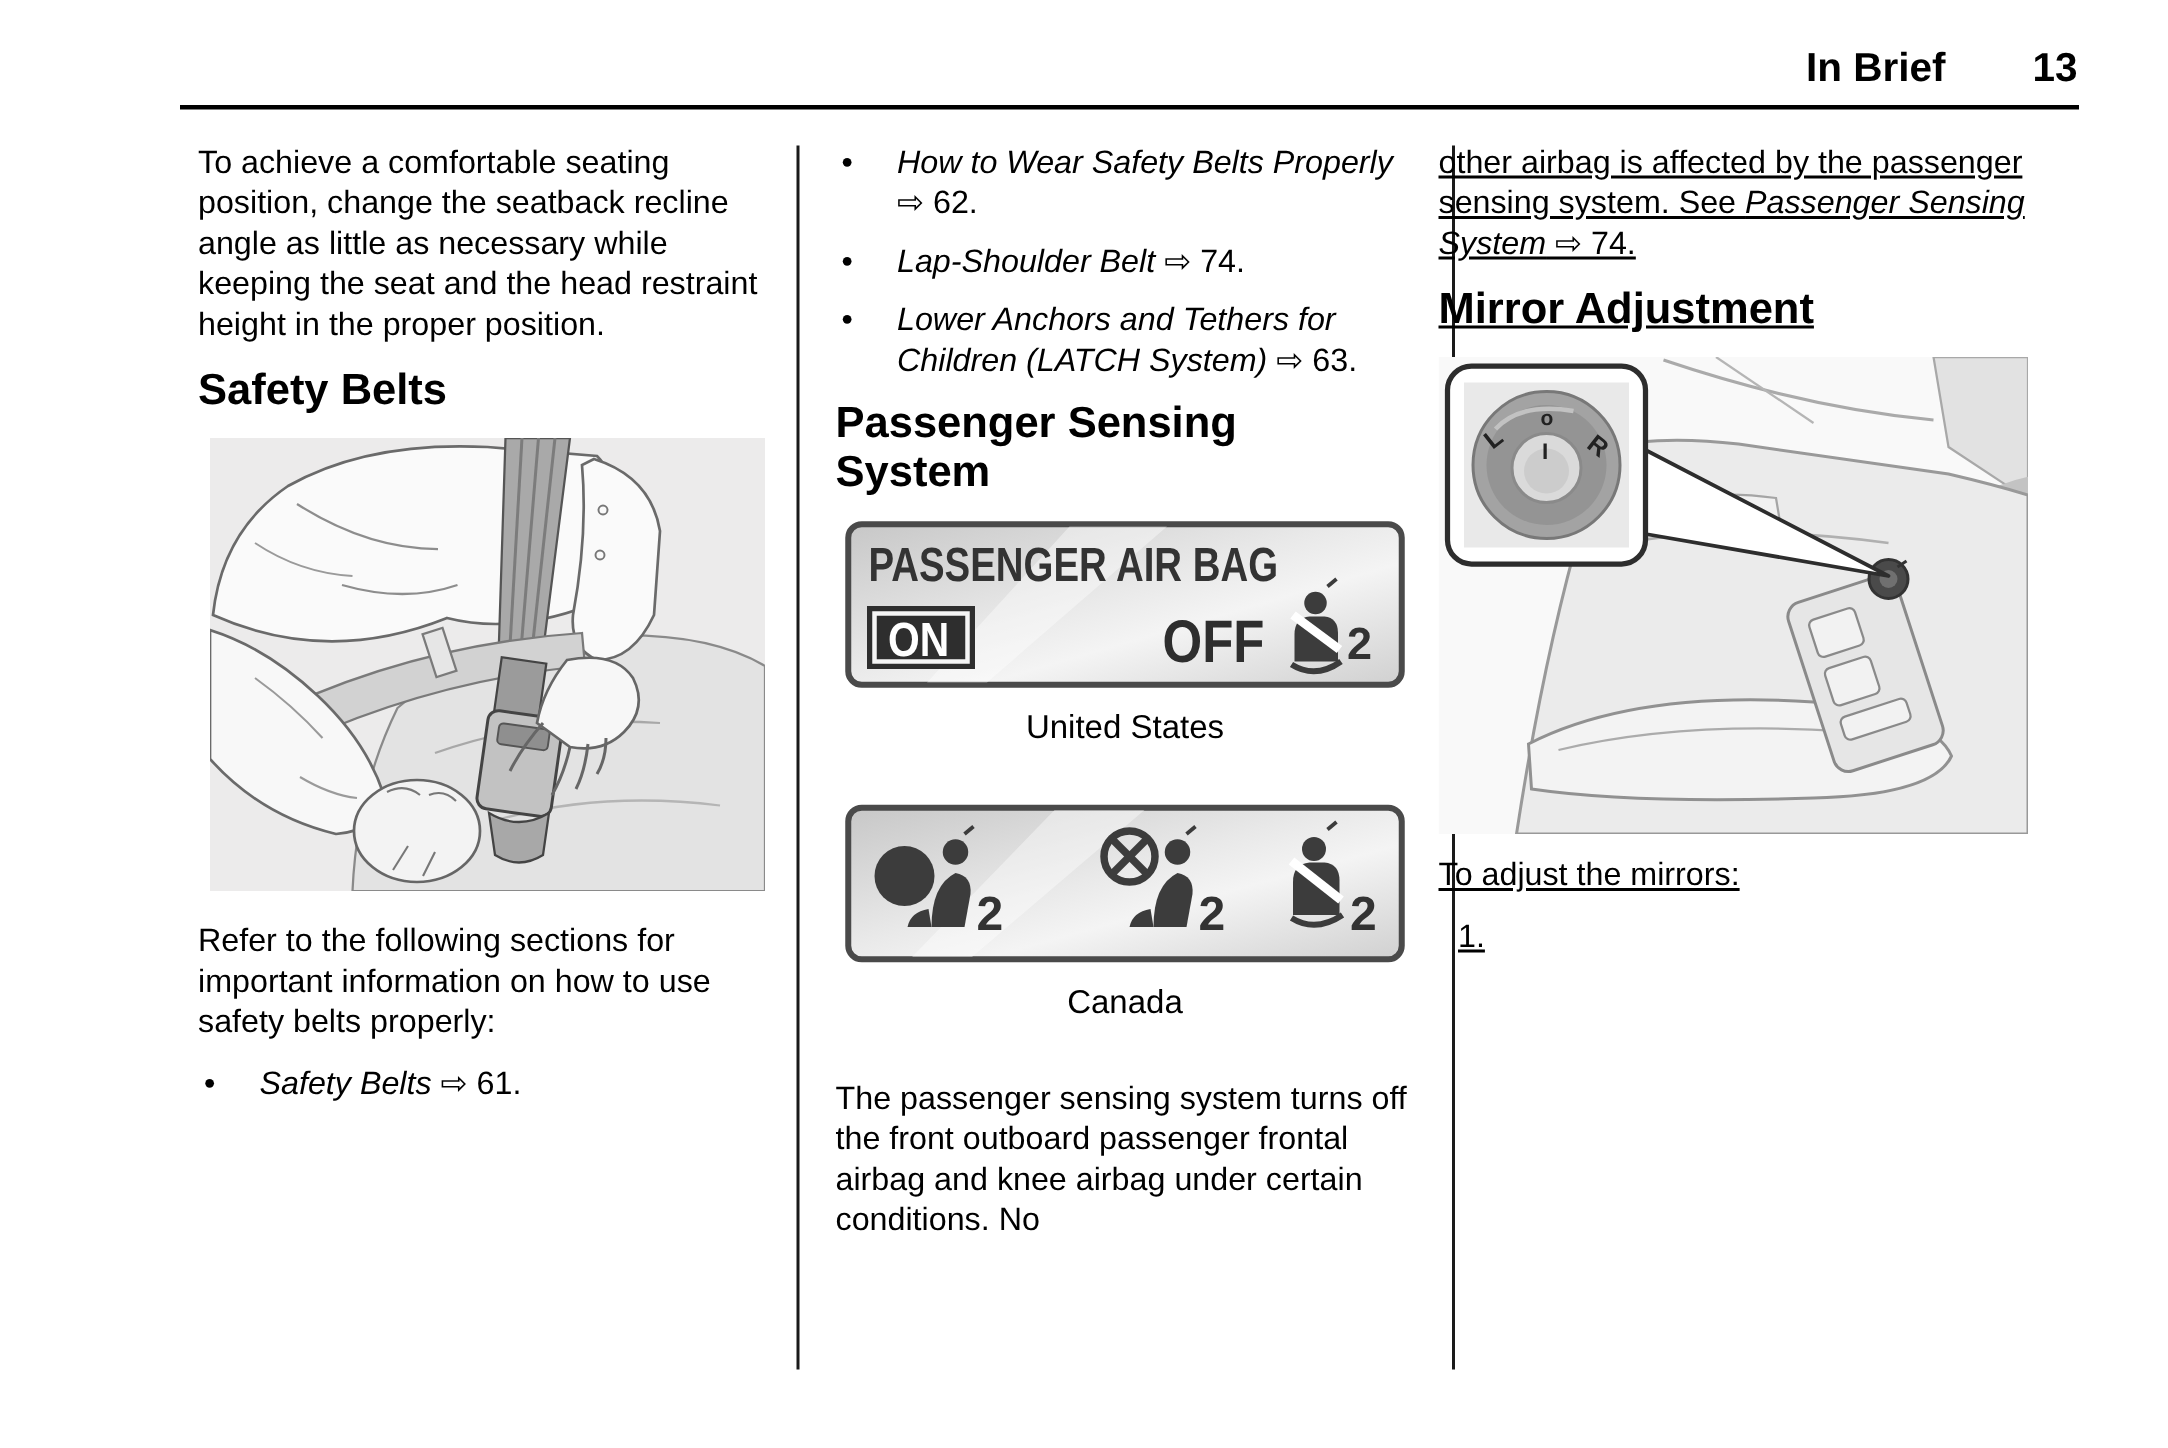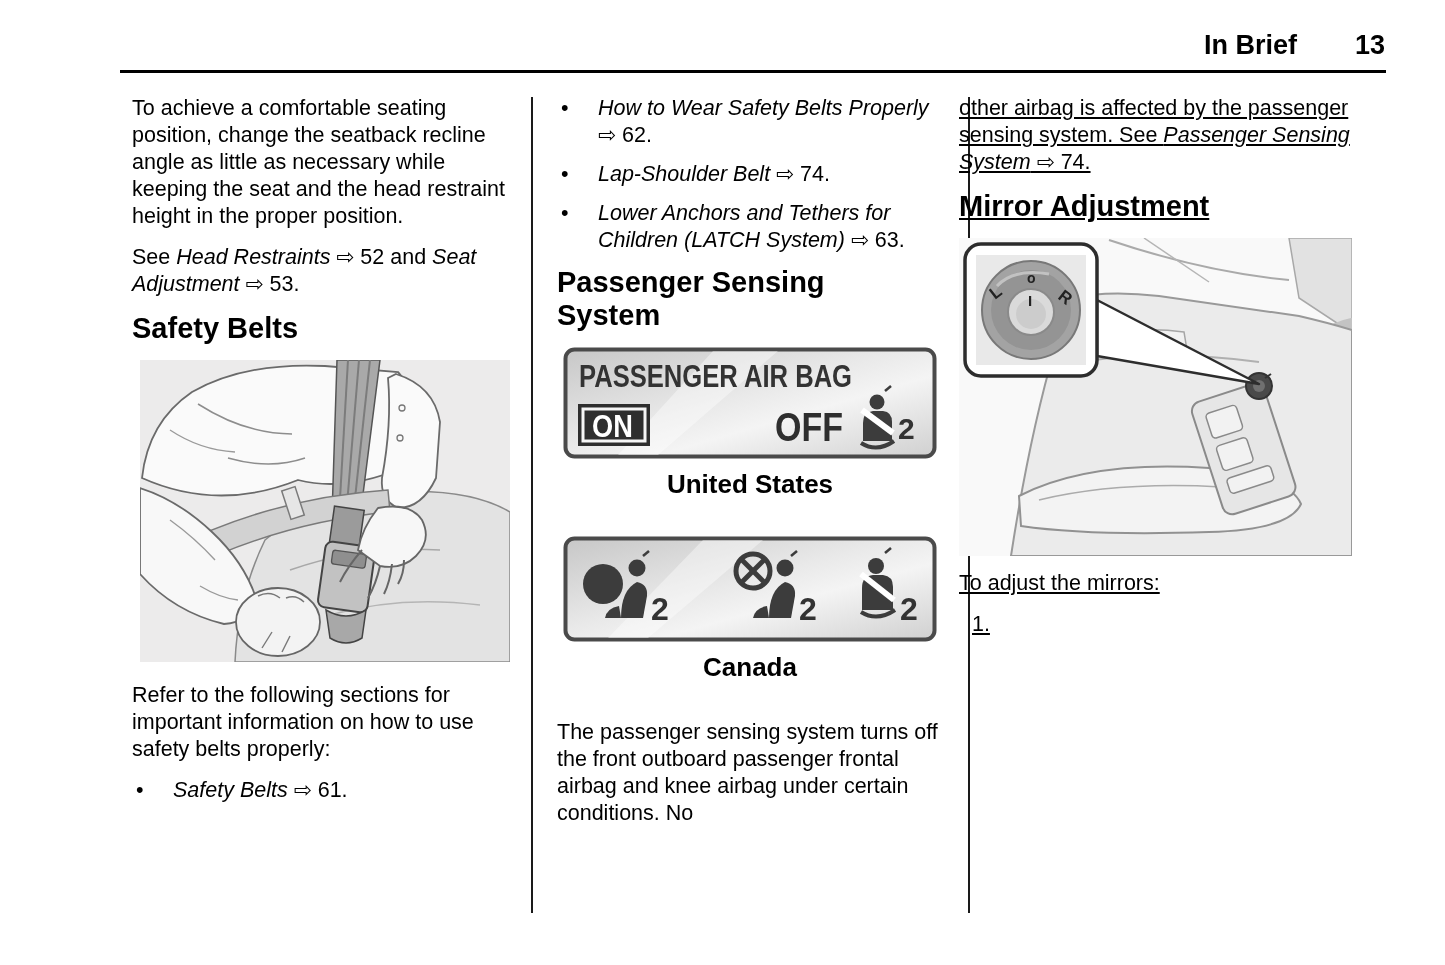--- a/index.html
+++ b/index.html
@@ -22,39 +22,38 @@
   h1.sect{font-size:29px;line-height:33px;font-weight:700;margin:12px 0 15px 0;}
   #col2 h1.sect{max-width:320px;}
   h2.sub{font-size:24px;line-height:28px;font-weight:700;margin:0 0 18px 0;}
   .bullet{display:flex;margin:0 0 12px 0;}
   .dot{flex:none;width:37px;padding-left:4px;}
   .numitem{display:flex;margin:0 0 12px 0;}
   .num{flex:none;width:42px;padding-left:13px;box-sizing:border-box;}
   .fig-belt{display:block;margin:12px 0 20px 8px;}
   .fig-us{display:block;margin:12px 0 0 6px;}
   .fig-ca{display:block;margin:4px 0 0 6px;}
-  .caption{font-weight:700;font-size:26px;line-height:27px;text-align:center;
+  .caption{font-weight:400;font-size:22px;line-height:27px;text-align:center;
            width:374px;margin:12px 0 38px 6px;}
   .fig-mirror{display:block;margin:6px 0 14px 0;}
   svg text{font-family:"Liberation Sans","DejaVu Sans",sans-serif;}
 </style>
 </head>
 <body>
 
 <div class="hdr">
   <span>In Brief</span>
   <span>13</span>
 </div>
 <div class="rule"></div>
 <div class="vdiv" id="vdiv1"></div>
 <div class="vdiv" id="vdiv2"></div>
 
 <div class="col" id="col1">
   <p>To achieve a comfortable seating position, change the seatback recline angle as little as necessary while keeping the seat and the head restraint height in the proper position.</p>
-  <p><span>See </span><span class="it">Head Restraints</span><span> ⇨ 52 and </span><span class="it">Seat Adjustment</span><span> ⇨ 53.</span></p>
   <h1 class="sect">Safety Belts</h1>
 
   <svg class="fig-belt" width="370" height="302" viewBox="0 0 370 302">
     <rect width="370" height="302" fill="#ecebeb"></rect>
 
     <path d="M95,302 Q98,235 125,180 Q170,140 255,132 Q330,128 370,152 L370,302 Z" fill="#e3e3e3" stroke="#8a8a8a" stroke-width="1.5"></path>
     <path d="M150,210 Q220,185 300,190" fill="none" stroke="#a8a8a8" stroke-width="1.5"></path>
     <path d="M190,255 Q260,235 340,245" fill="none" stroke="#b5b5b5" stroke-width="1.5"></path>
 
     <path d="M2,118 Q8,62 52,32 Q105,2 185,6 L258,12 Q270,24 266,48 L262,108 Q205,132 158,120 Q78,152 2,118 Z" fill="#fafafa" stroke="#6a6a6a" stroke-width="1.8"></path>

